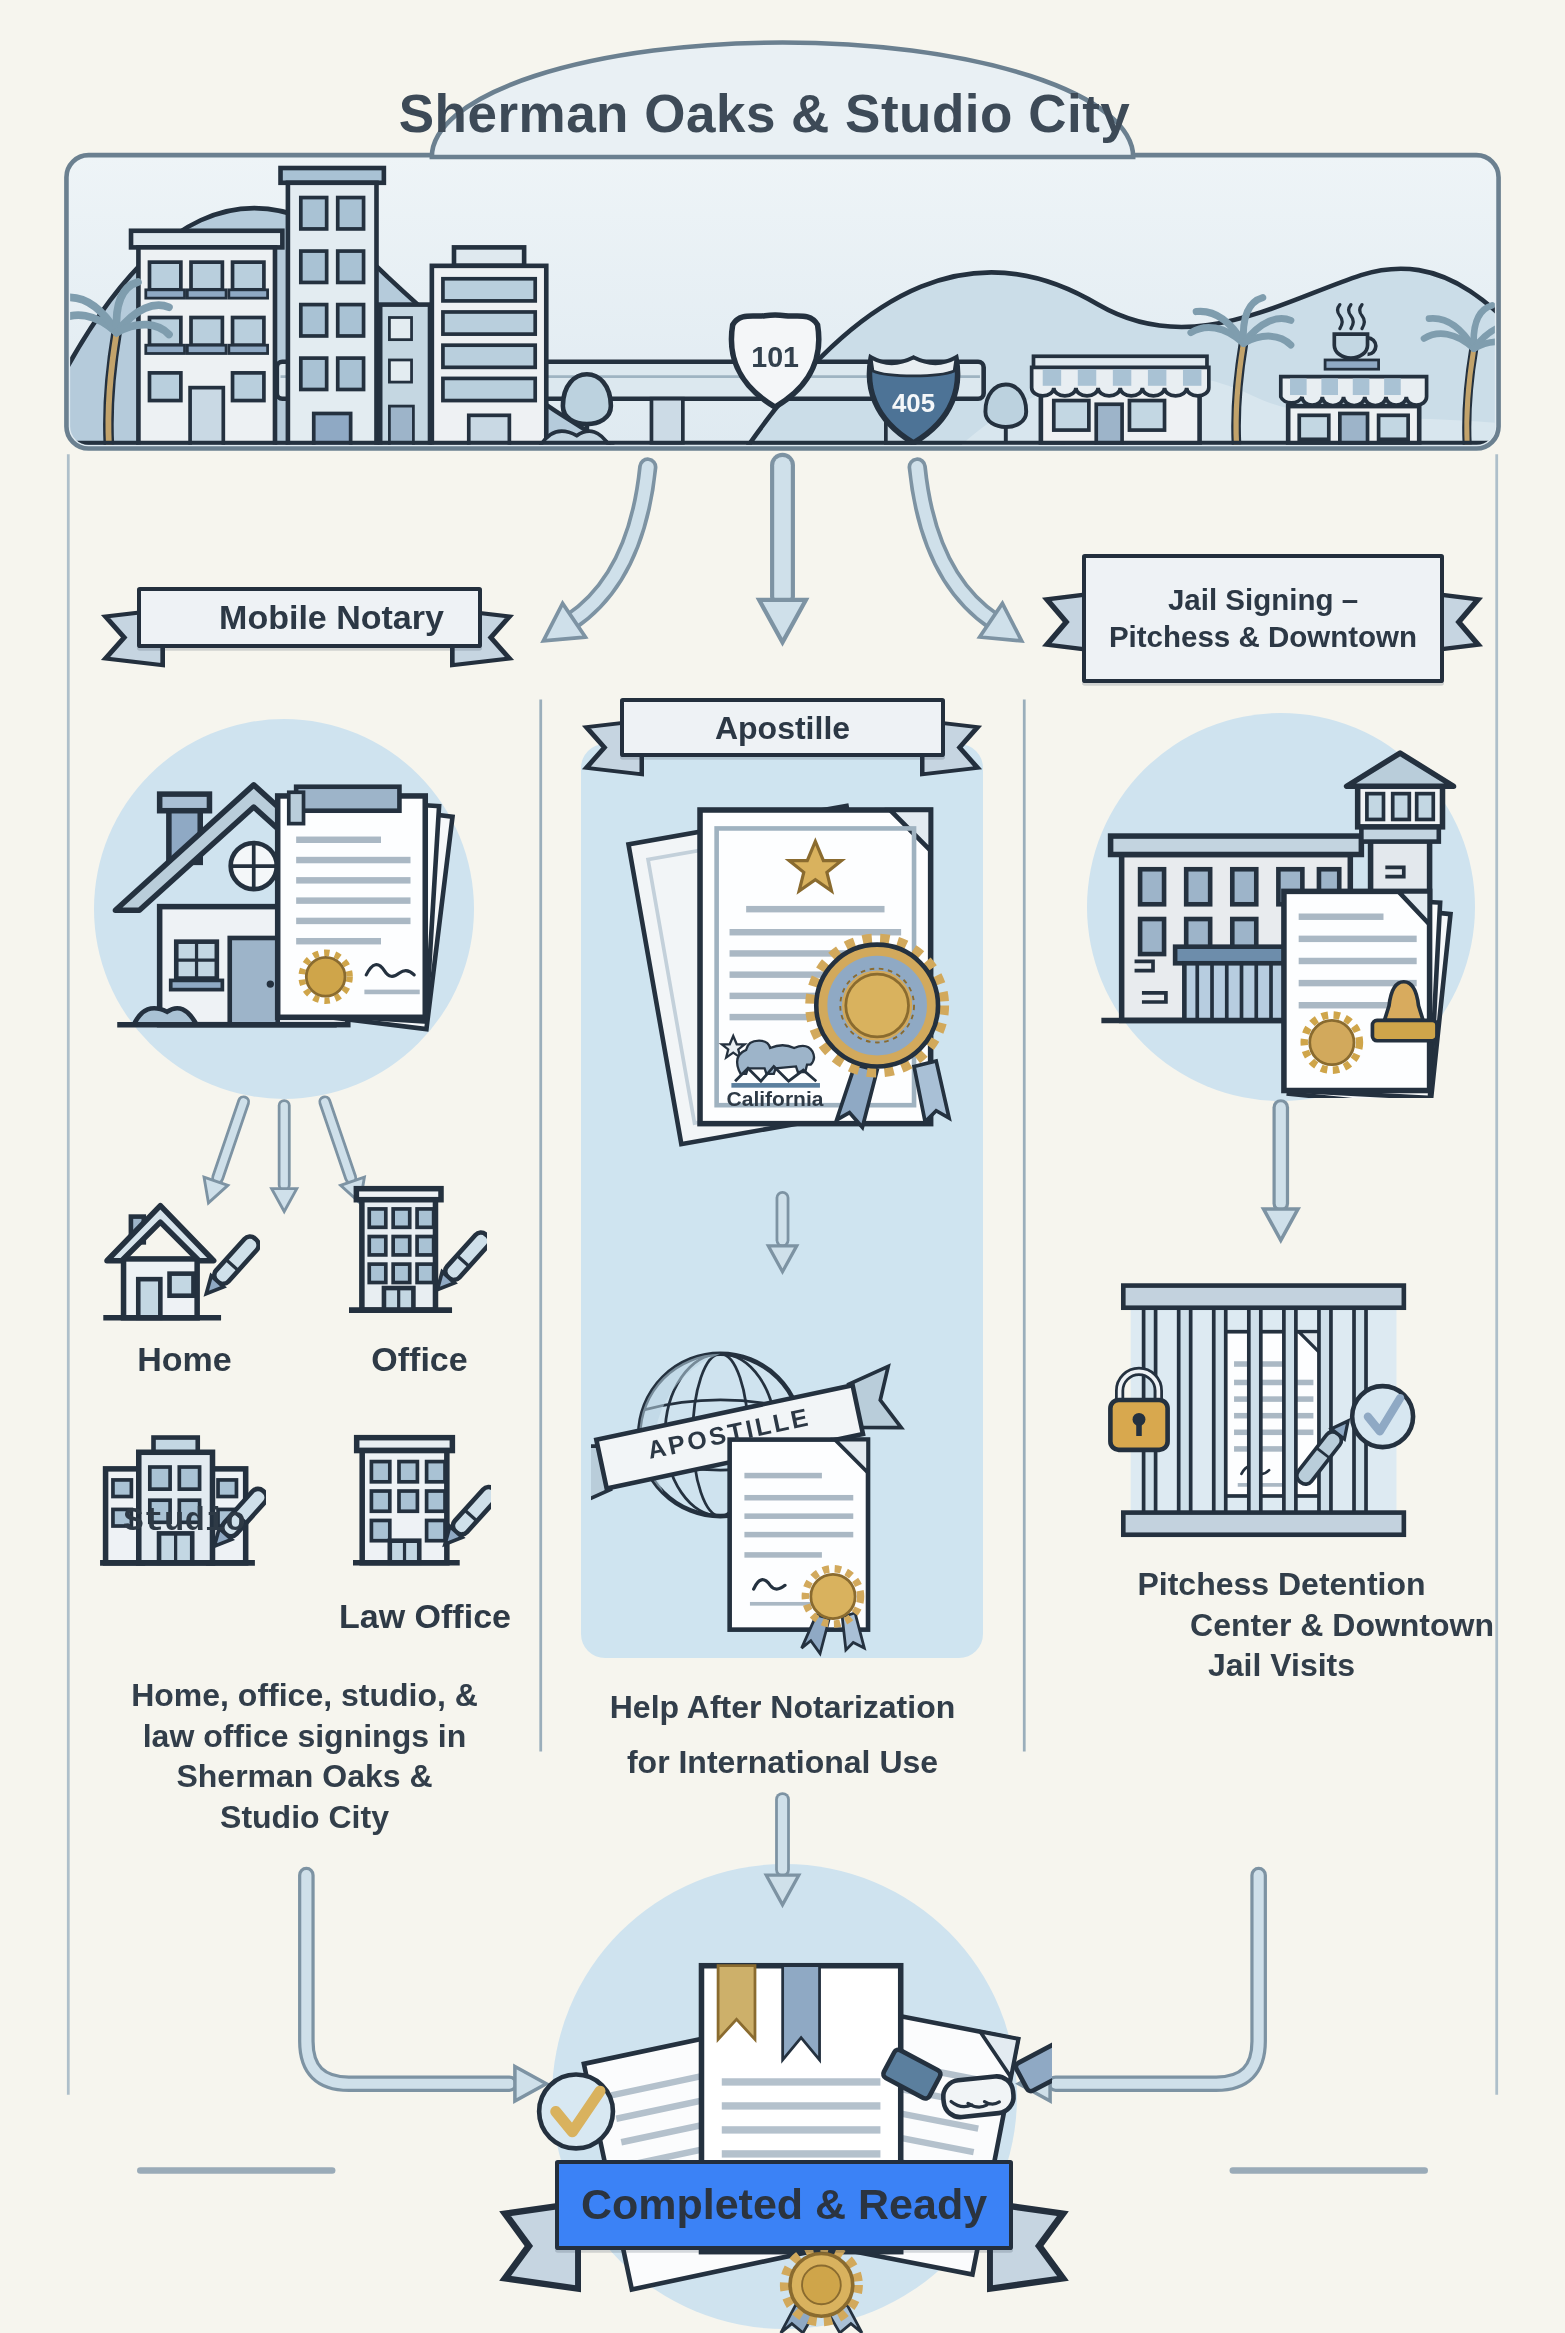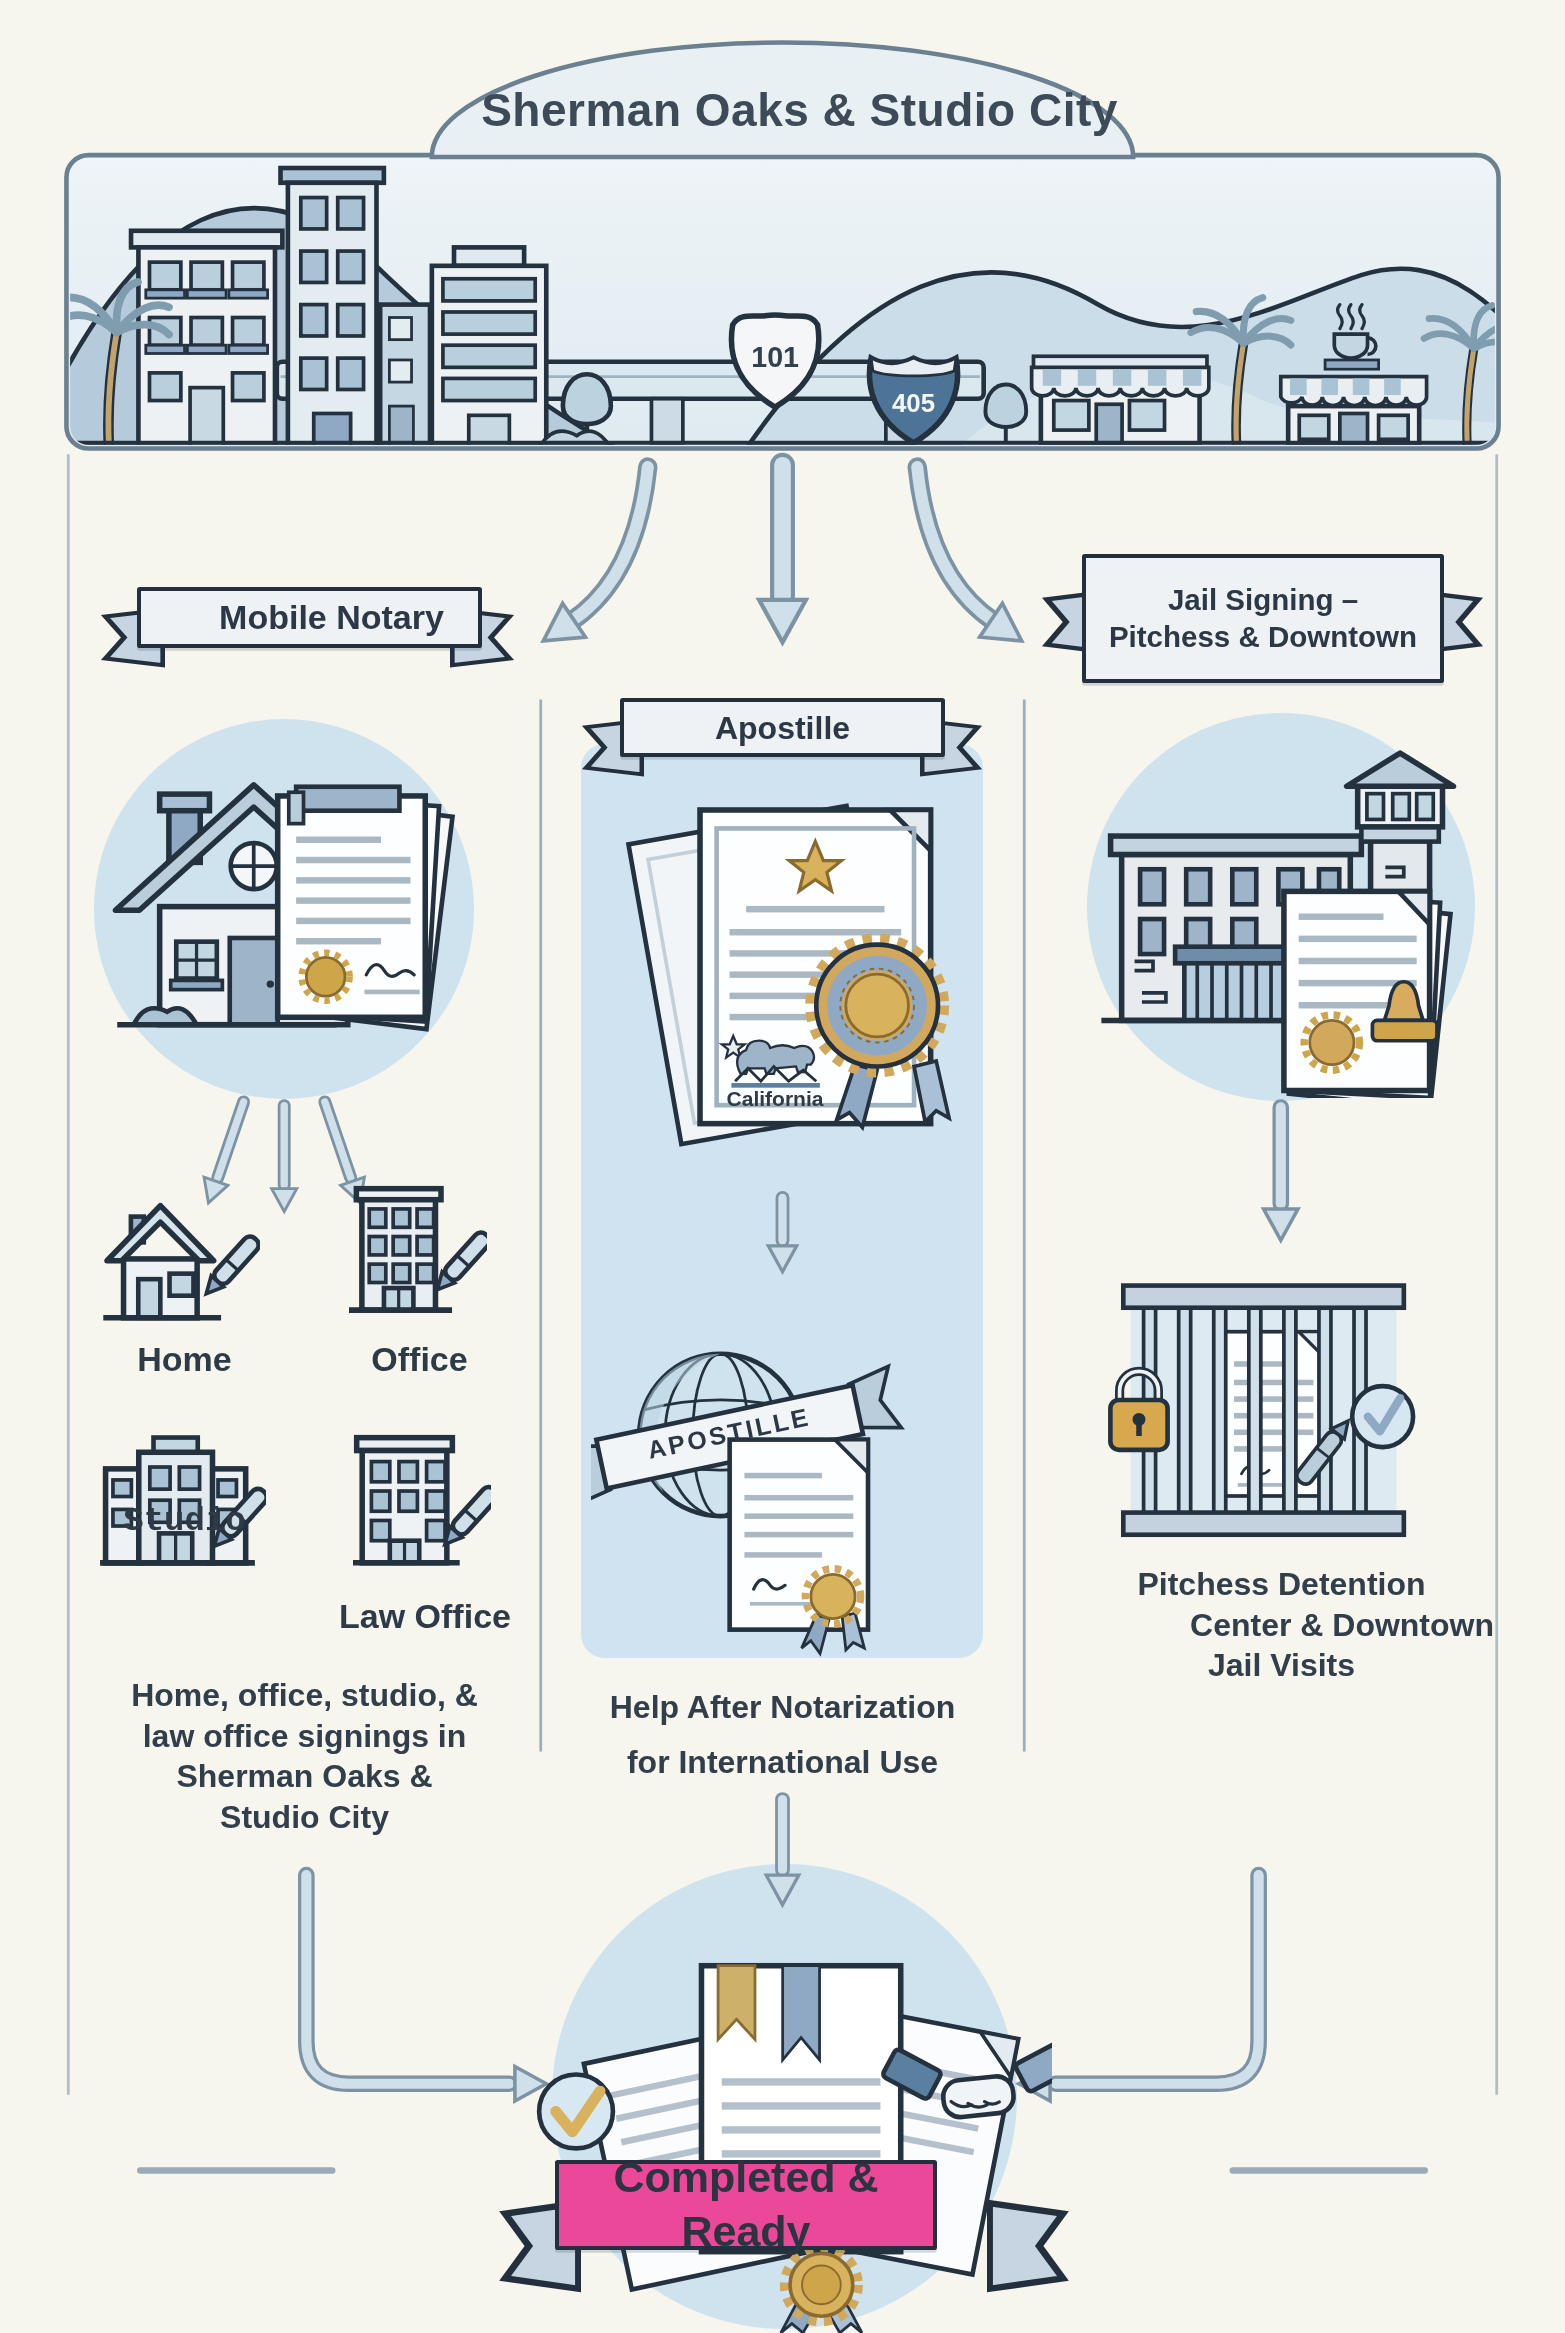--- a/index.html
+++ b/index.html
@@ -174,21 +174,21 @@
         <path d="M-46,-36 C-30,-27 -14,-29 0,-36 C14,-29 30,-27 46,-36 C52,-6 44,30 0,56 C-44,30 -52,-6 -46,-36 Z" fill="#4d7396" stroke="#24313f" stroke-width="6"></path>
         <path d="M-46,-36 C-30,-27 -14,-29 0,-36 C14,-29 30,-27 46,-36 L44,-22 C28,-15 -28,-15 -44,-22 Z" fill="#e8eef2" stroke="#24313f" stroke-width="3"></path>
         <text x="0" y="22" text-anchor="middle" font-size="28" font-weight="bold" fill="#f4f7f9" font-family="Liberation Sans, sans-serif">405</text>
       </g>
       <line x1="76" y1="480" x2="1620" y2="480" stroke="#24313f" stroke-width="5"></line>
     </g>
 
     <path d="M468,170 A380,124 0 0 1 1228,170 Z" fill="#e9f0f4" stroke="#6b8090" stroke-width="5"></path>
   </svg>
 
-  <div class="title" style="left:412px;top:83px;width:775px;font-size:46px;">Sherman Oaks &amp; Studio City</div>
+  <div class="title" style="left:377px;top:83px;width:775px;font-size:53px;">Sherman Oaks &amp; Studio City</div>
 
   <div class="panel" style="left:581px;top:744px;width:402px;height:914px;"></div>
   <div class="circle" style="left:94px;top:719px;width:380px;height:380px;"></div>
   <div class="circle" style="left:1087px;top:713px;width:388px;height:388px;"></div>
   <div class="circle" style="left:552px;top:1864px;width:465px;height:465px;"></div>
 
   <svg class="abs" style="left:0;top:0;pointer-events:none;" width="1565" height="2333" viewBox="0 0 1696 2528">
     <defs>
         <polygon id="ah" points="0,-22 40,0 0,22"></polygon>
       </defs>
@@ -570,21 +570,21 @@
     </div>
   </div>
 
   <div class="abs" style="left:498px;top:2160px;width:572px;height:138px;">
     <svg class="abs" style="left:0;top:39px;" width="83" height="94" viewBox="0 0 70 90" preserveAspectRatio="none">
         <path d="M68,4 L6,14 L26,45 L6,76 L68,86 Z" fill="#c6d5e1" stroke="#232f3d" stroke-width="6"></path>
       </svg>
     <svg class="abs" style="right:0;top:39px;" width="83" height="94" viewBox="0 0 70 90" preserveAspectRatio="none">
         <path d="M2,4 L64,14 L44,45 L64,76 L2,86 Z" fill="#c6d5e1" stroke="#232f3d" stroke-width="6"></path>
       </svg>
-    <div class="ribbon-bar" style="left:57px;top:0;width:382px;height:90px;font-size:43px;background:#ec4899;color:#2b3440;">
+    <div class="ribbon-bar" style="left:57px;top:0;width:458px;height:90px;font-size:43px;background:#3b82f6;color:#2b3440;">
       <span>Completed &amp; Ready</span>
     </div>
   </div>
 
   <svg class="abs" style="left:103px;top:1189px;" width="157" height="138" viewBox="0 0 170 150">
     <g>
       <rect x="30" y="30" width="14" height="28" fill="#9db4c9" stroke="#24313f" stroke-width="5"></rect>
       <rect x="22" y="76" width="80" height="64" fill="#eef2f5" stroke="#24313f" stroke-width="6"></rect>
       <polygon points="4,78 62,18 120,78 104,78 62,36 20,78" fill="#d7e4ec" stroke="#24313f" stroke-width="6" stroke-linejoin="round"></polygon>
       <rect x="38" y="98" width="24" height="42" fill="#c3d7e3" stroke="#24313f" stroke-width="5"></rect>

